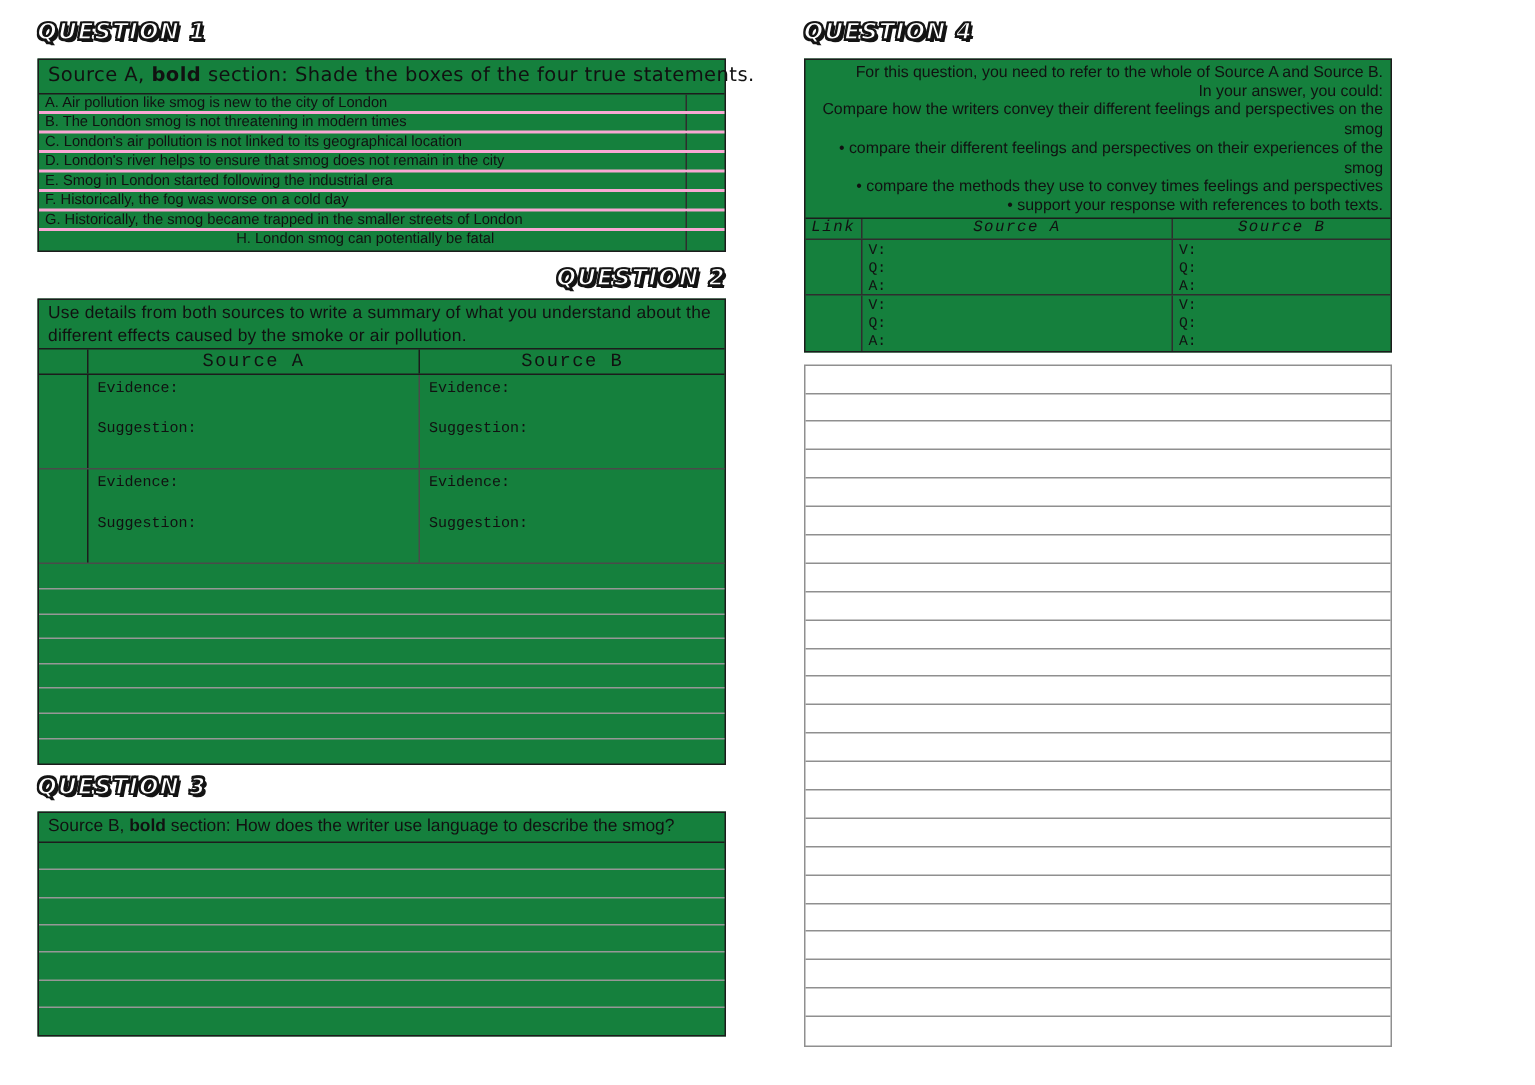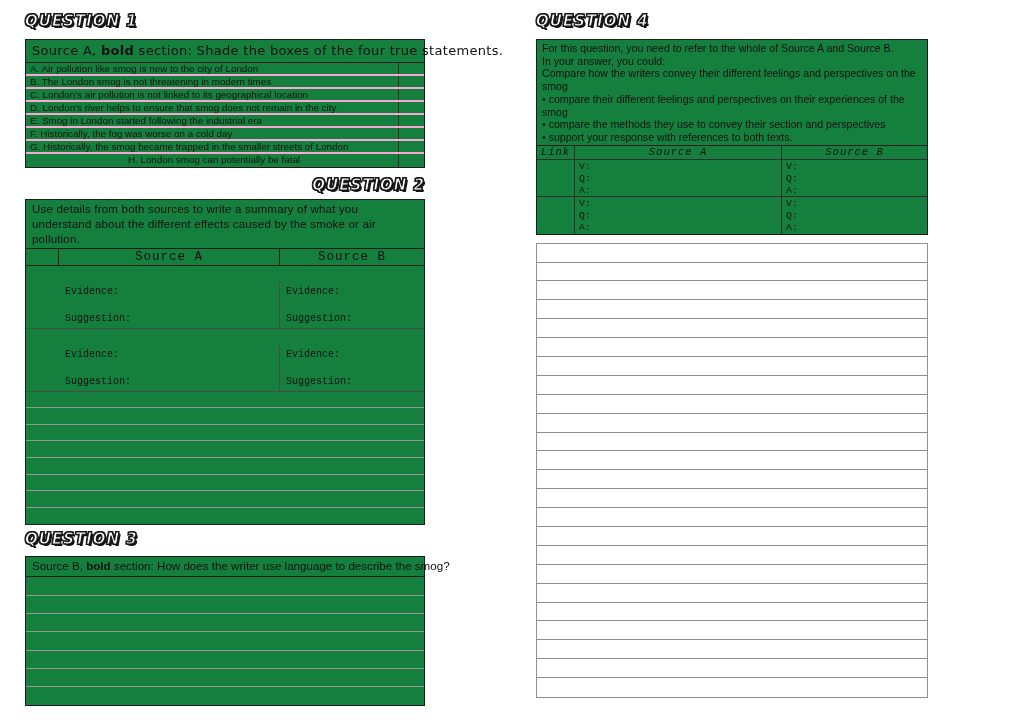--- a/index.html
+++ b/index.html
@@ -5,21 +5,21 @@
   * { box-sizing: border-box; margin: 0; padding: 0; }
   html, body { width: 1023px; height: 723px; }
   body {
     background: #ffffff;
     font-family: "Liberation Sans", sans-serif;
     color: #111111;
     position: relative;
     overflow: hidden;
   }
   .col { position: absolute; top: 13px; }
-  .col-left  { left: 25px;  width: 400px; }
+  .col-left  { left: 25px;  width: 459px; }
   .col-right { left: 536px; width: 392px; }
 
   
   .q-heading {
     font-family: "DejaVu Sans", sans-serif;
     font-weight: 800;
     font-style: italic;
     font-size: 15px;
     letter-spacing: 1px;
     color: #ffffff;
@@ -61,21 +61,21 @@
     line-height: 15.2px;
     letter-spacing: 0.15px;
     padding: 1px 6px 1px 6px;
   }
   .src-head-row { display: flex; border-bottom: 1.2px solid #1c1c1c;
     font-family: "Liberation Mono", monospace; }
   .q2-head-row { height: 17px; font-size: 12.5px; line-height: 16px; }
   .cell-narrow { width: 33px; border-right: 1.2px solid #1c1c1c; }
   .q2-col-a { width: 221px; border-right: 1.2px solid #1c1c1c; text-align: center; letter-spacing: 1px; }
   .q2-col-b { flex: 1; text-align: center; letter-spacing: 1px; }
-  .q2-ev-row { display: flex; height: 63px; border-bottom: 1px solid #4a4a4a; align-items: flex-end; }
+  .q2-ev-row { display: flex; height: 63px; border-bottom: 1px solid #4a4a4a; }
   .ev-cell { font-family: "Liberation Mono", monospace; font-size: 10px; padding: 4px 6px; }
   .ev-cell .ev-label { display: block; }
   .ev-cell .sug-label { display: block; margin-top: 16px; }
   .ev-a { width: 221px; border-right: 1.2px solid #4a4a4a; }
   .ev-b { flex: 1; }
 
   .rule-row { height: 16.6px; border-bottom: 1px solid #979797; }
   .rules .rule-row:last-child { border-bottom: none; }
 
   
@@ -88,20 +88,21 @@
     white-space: nowrap;
   }
   .q3-table .rule-row { height: 18.3px; }
 
   
   .q4-intro {
     border-bottom: 1.1px solid #1c1c1c;
     font-size: 10.6px;
     line-height: 12.7px;
     padding: 2px 5px 1px 5px;
+    text-align: right;
   }
   .q4-head-row { height: 14px; font-size: 10.5px; line-height: 13px; border-bottom: 1.1px solid #2e2e2e; font-style: italic; }
   .q4-link { width: 38px; border-right: 1.1px solid #2e2e2e; text-align: center; letter-spacing: 1px; }
   .q4-col-a { width: 207px; border-right: 1.1px solid #2e2e2e; text-align: center; letter-spacing: 1px; }
   .q4-col-b { flex: 1; text-align: center; letter-spacing: 1px; }
   .q4-row { display: flex; height: 37px; border-bottom: 1px solid #2e2e2e; }
   .q4-row:last-child { border-bottom: none; }
   .q4-link-cell { width: 38px; border-right: 1.1px solid #2e2e2e; }
   .vqa-cell { font-family: "Liberation Mono", monospace; font-size: 9.8px; line-height: 12px; padding: 1px 0 0 4px; }
   .vqa-a { width: 207px; border-right: 1.1px solid #2e2e2e; }
@@ -220,21 +221,21 @@
 <div class="col col-right">
 
   <div class="q-heading"><span>QUESTION 4</span></div>
 
   <div class="tbl">
     <div class="q4-intro">
       <div>For this question, you need to refer to the whole of Source A and Source B.</div>
       <div>In your answer, you could:</div>
       <div>Compare how the writers convey their different feelings and perspectives on the smog</div>
       <div>• compare their different feelings and perspectives on their experiences of the smog</div>
-      <div>• compare the methods they use to convey their section and perspectives</div>
+      <div>• compare the methods they use to convey times feelings and perspectives</div>
       <div>• support your response with references to both texts.</div>
     </div>
     <div class="src-head-row q4-head-row">
       <div class="q4-link">Link</div>
       <div class="q4-col-a">Source A</div>
       <div class="q4-col-b">Source B</div>
     </div>
     <div class="q4-row">
       <div class="q4-link-cell"></div>
       <div class="vqa-cell vqa-a">

